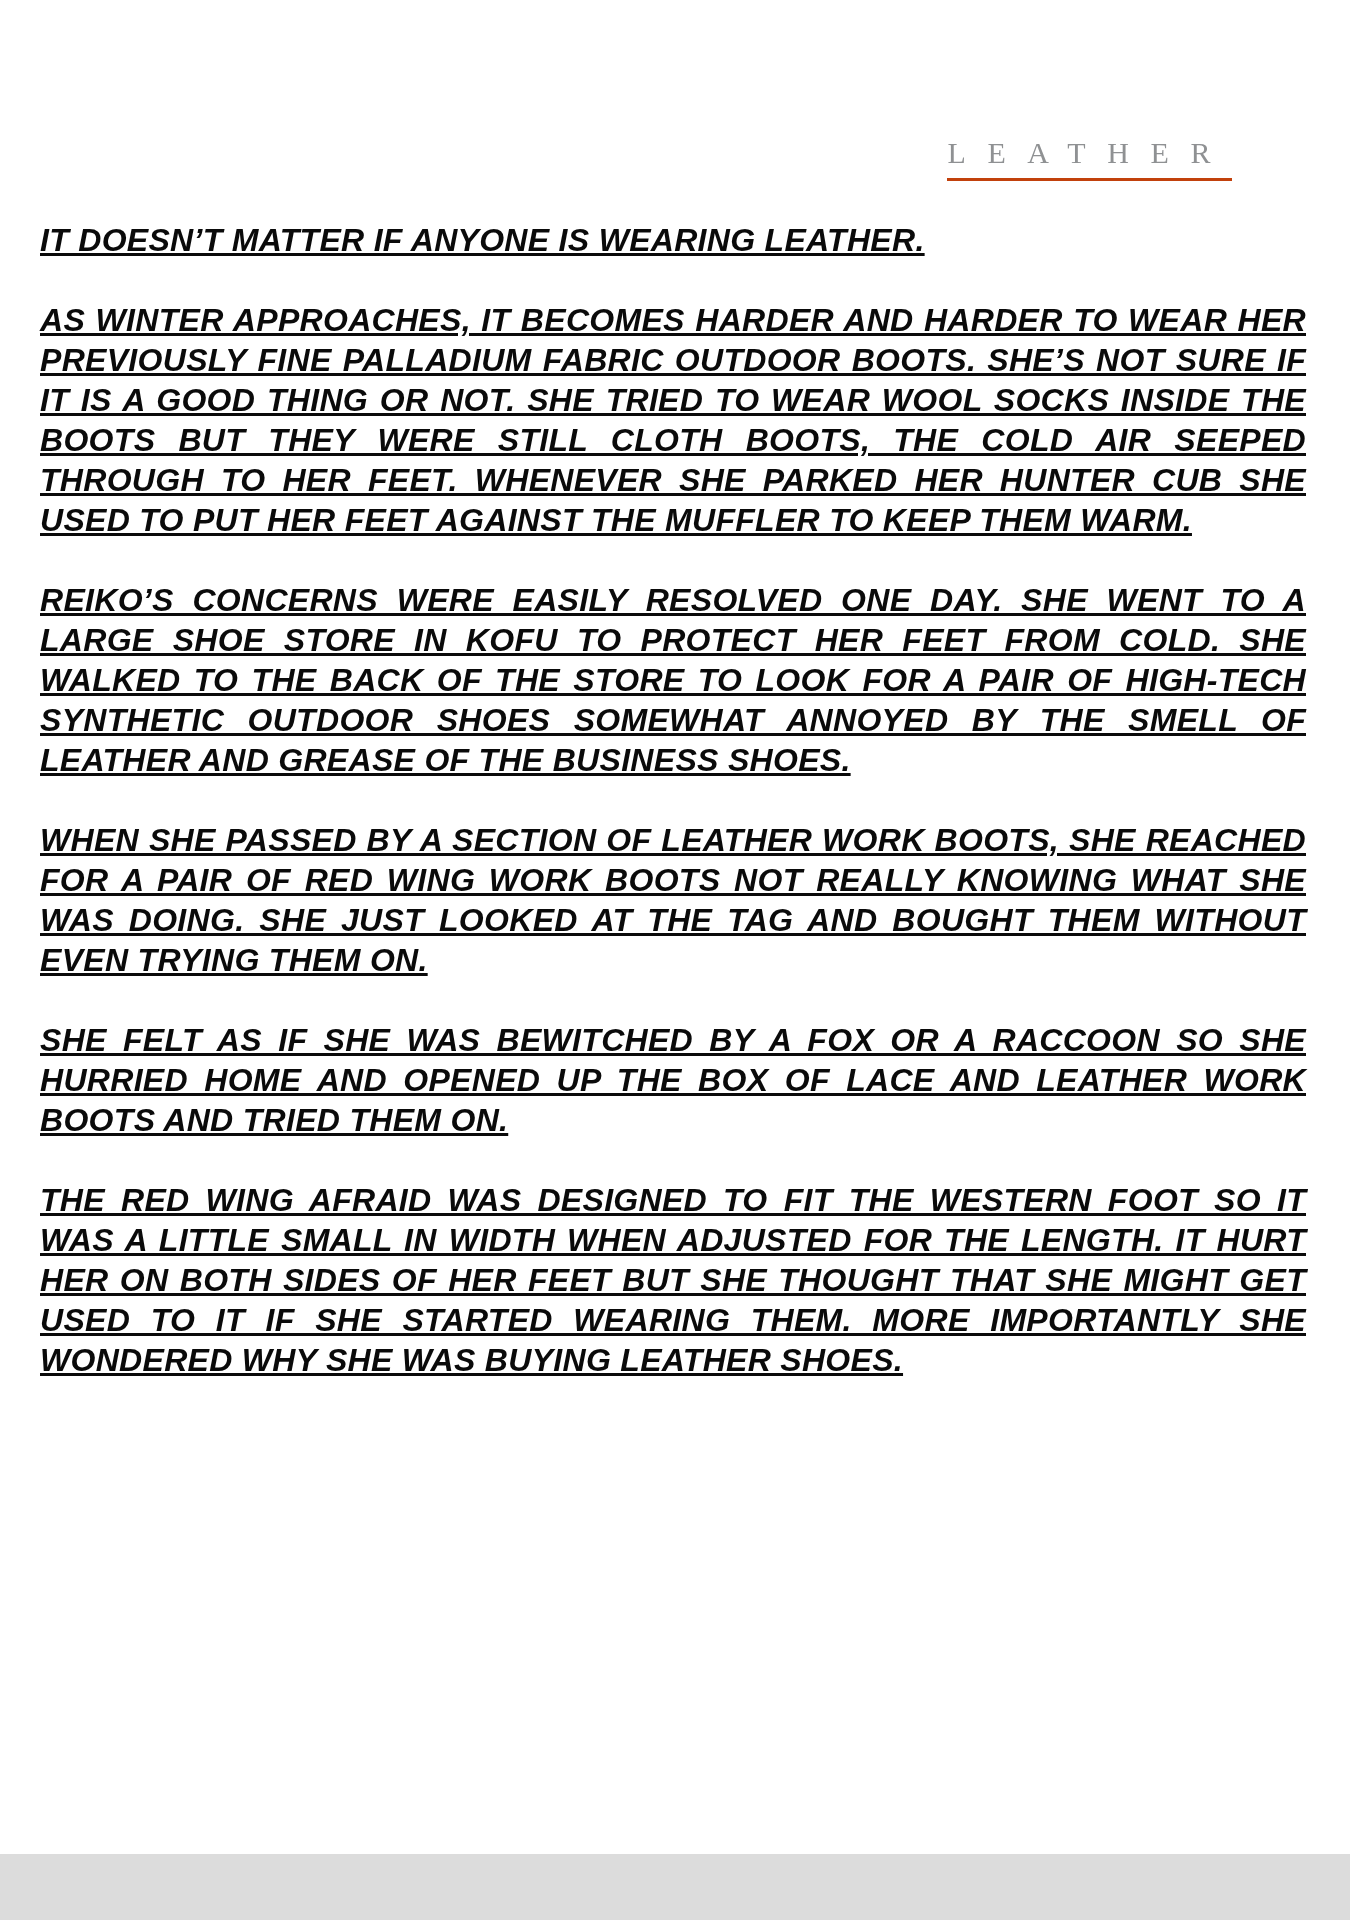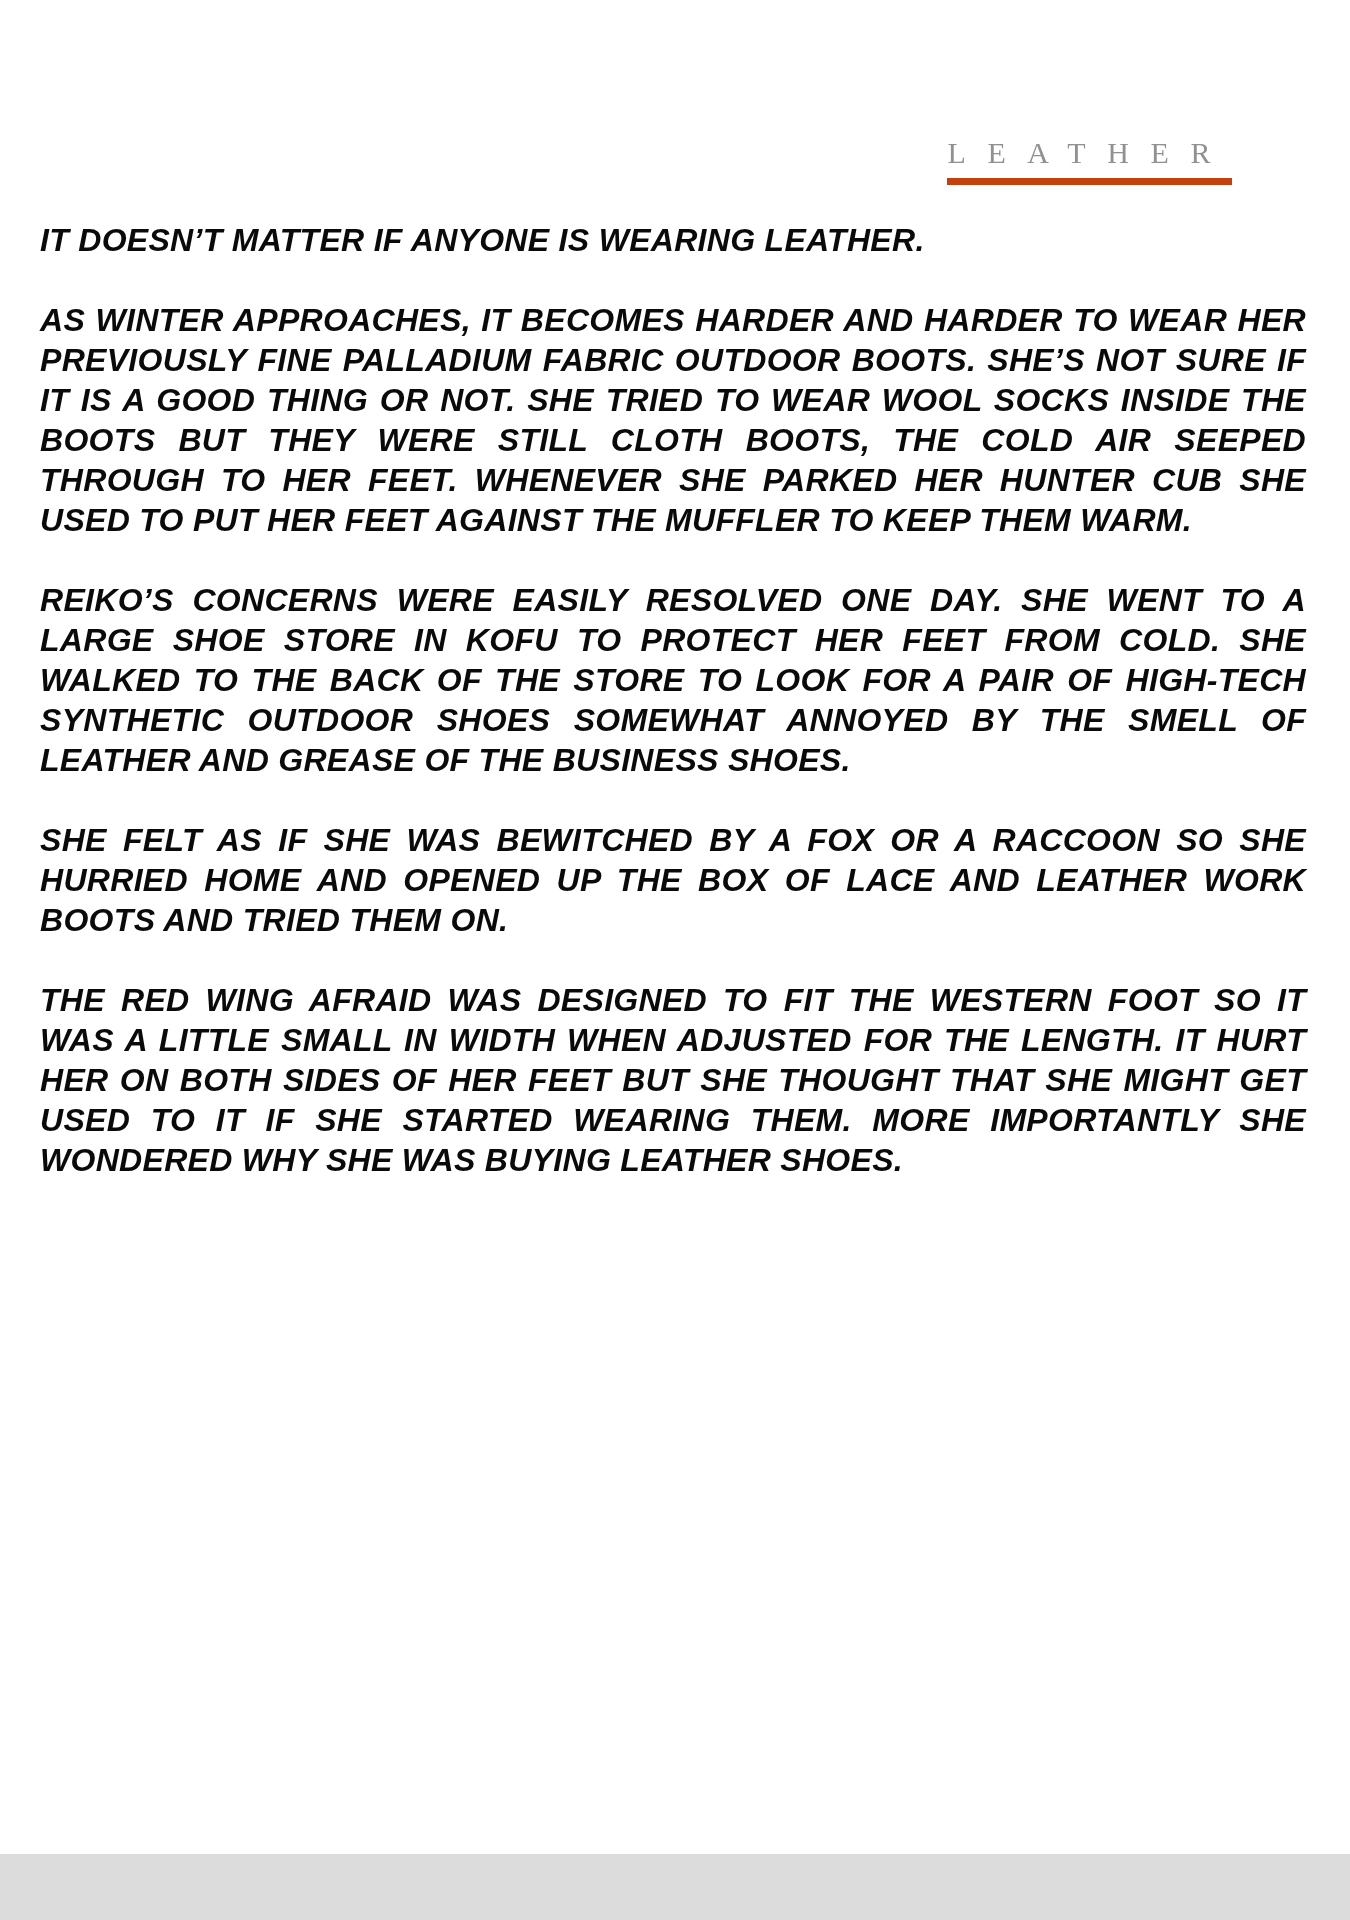--- a/index.html
+++ b/index.html
@@ -17,41 +17,42 @@
   }
   .title {
     position: absolute;
     top: 136px;
     right: 118px;
     font-family: "Liberation Serif", "DejaVu Serif", serif;
     font-size: 30px;
     font-weight: 400;
     color: #8f9193;
     letter-spacing: 0.72em;
-    border-bottom: 7px solid #c2410c;
+    border-bottom: 3px solid #c2410c;
     padding-bottom: 9px;
     line-height: 1.1;
     white-space: nowrap;
   }
   .article {
     position: absolute;
     left: 40px;
     top: 220px;
     width: 1266px;
   }
   .para {
     margin: 0 0 40px 0;
     font-size: 32px;
     font-weight: 700;
     font-style: italic;
     color: #0a0a0a;
     line-height: 40px;
     text-align: justify;
     text-align-last: left;
     letter-spacing: 0.3px;
+    text-decoration: underline;
   }
   .footer-bar {
     position: absolute;
     left: 0;
     bottom: 0;
     width: 1350px;
     height: 66px;
     background: #dcdcdc;
   }
 </style>
@@ -59,18 +60,19 @@
 <body>
 
 <div class="page">
   <div class="title">LEATHER</div>
 
   <div class="article">
 
   <p class="para">IT DOESN’T MATTER IF ANYONE IS WEARING LEATHER.</p>
       <p class="para">AS WINTER APPROACHES, IT BECOMES HARDER AND HARDER TO WEAR HER PREVIOUSLY FINE PALLADIUM FABRIC OUTDOOR BOOTS. SHE’S NOT SURE IF IT IS A GOOD THING OR NOT. SHE TRIED TO WEAR WOOL SOCKS INSIDE THE BOOTS BUT THEY WERE STILL CLOTH BOOTS, THE COLD AIR SEEPED THROUGH TO HER FEET. WHENEVER SHE PARKED HER HUNTER CUB SHE USED TO PUT HER FEET AGAINST THE MUFFLER TO KEEP THEM WARM.</p>
       <p class="para">REIKO’S CONCERNS WERE EASILY RESOLVED ONE DAY. SHE WENT TO A LARGE SHOE STORE IN KOFU TO PROTECT HER FEET FROM COLD. SHE WALKED TO THE BACK OF THE STORE TO LOOK FOR A PAIR OF HIGH-TECH SYNTHETIC OUTDOOR SHOES SOMEWHAT ANNOYED BY THE SMELL OF LEATHER AND GREASE OF THE BUSINESS SHOES.</p>
+      <p class="para">WHEN SHE PASSED BY A SECTION OF LEATHER WORK BOOTS, SHE REACHED FOR A PAIR OF RED WING WORK BOOTS NOT REALLY KNOWING WHAT SHE WAS DOING. SHE JUST LOOKED AT THE TAG AND BOUGHT THEM WITHOUT EVEN TRYING THEM ON.</p>
       <p class="para">SHE FELT AS IF SHE WAS BEWITCHED BY A FOX OR A RACCOON SO SHE HURRIED HOME AND OPENED UP THE BOX OF LACE AND LEATHER WORK BOOTS AND TRIED THEM ON.</p>
       <p class="para">THE RED WING AFRAID WAS DESIGNED TO FIT THE WESTERN FOOT SO IT WAS A LITTLE SMALL IN WIDTH WHEN ADJUSTED FOR THE LENGTH. IT HURT HER ON BOTH SIDES OF HER FEET BUT SHE THOUGHT THAT SHE MIGHT GET USED TO IT IF SHE STARTED WEARING THEM. MORE IMPORTANTLY SHE WONDERED WHY SHE WAS BUYING LEATHER SHOES.</p>
     </div>
 
   <div class="footer-bar"></div>
 </div>
 
 </body></html>

